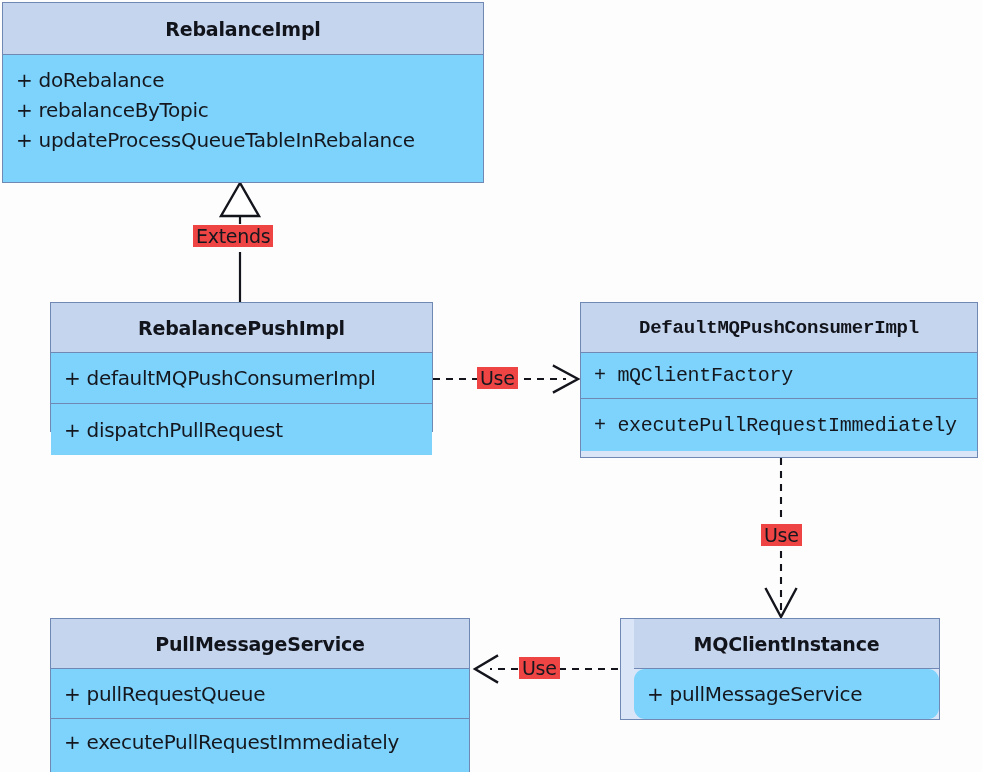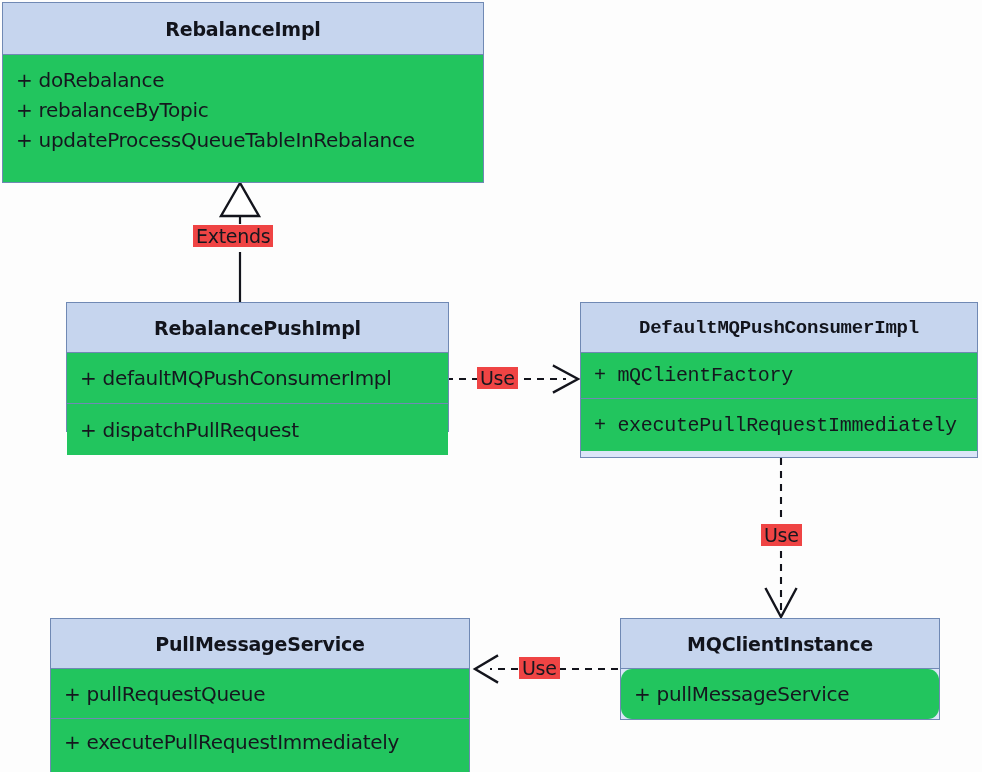--- a/index.html
+++ b/index.html
@@ -33,21 +33,21 @@
     align-items: center;
     justify-content: center;
     font-weight: bold;
     font-size: 19px;
     letter-spacing: -0.2px;
     color: #12141c;
     flex: 0 0 auto;
   }
   .uml-compartment {
     box-sizing: border-box;
-    background: #22c55e;
+    background: #7dd3fc;
     border-bottom: 1.5px solid #7089b4;
     display: flex;
     align-items: center;
     padding-left: 13px;
     font-size: 20px;
     color: #15171e;
     letter-spacing: -0.3px;
     flex: 0 0 auto;
   }
   .uml-compartment.last { border-bottom: none; }
@@ -112,36 +112,36 @@
 
   <div class="uml-class" style="left:2px; top:2px; width:482px; height:181px;">
     <div class="uml-header" style="height:52px;">RebalanceImpl</div>
     <div class="uml-compartment grow last" style="flex-direction:column; align-items:flex-start; line-height:30px; padding-top:10px;">
       <div>+ doRebalance</div>
       <div>+ rebalanceByTopic</div>
       <div>+ updateProcessQueueTableInRebalance</div>
     </div>
   </div>
 
-  <div class="uml-class" style="left:50px; top:302px; width:383px; height:130px;margin-left:16px;">
+  <div class="uml-class" style="left:50px; top:302px; width:383px; height:130px;">
     <div class="uml-header" style="height:50px;">RebalancePushImpl</div>
     <div class="uml-compartment" style="height:51px;">+ defaultMQPushConsumerImpl</div>
     <div class="uml-compartment last" style="height:51px;">+ dispatchPullRequest</div>
   </div>
 
   <div class="uml-class" style="left:580px; top:302px; width:398px; height:156px;font-family:Liberation Mono, monospace;">
     <div class="uml-header" style="height:50px;">DefaultMQPushConsumerImpl</div>
     <div class="uml-compartment" style="height:46px;">+ mQClientFactory</div>
     <div class="uml-compartment last" style="height:52px;">+ executePullRequestImmediately</div>
   </div>
 
   <div class="uml-class" style="left:50px; top:574px; width:420px; height:184px;margin-top:44px;">
     <div class="uml-header" style="height:50px;">PullMessageService</div>
     <div class="uml-compartment" style="height:50px;">+ pullRequestQueue</div>
     <div class="uml-compartment grow last">+ executePullRequestImmediately</div>
   </div>
 
-  <div class="uml-class" style="left:620px; top:618px; width:320px; height:102px;">
+  <div class="uml-class" style="left:620px; top:618px; width:320px; height:102px;padding-left:13px;">
     <div class="uml-header" style="height:50px;">MQClientInstance</div>
     <div class="uml-compartment last" style="height:50px;border-radius:11px;">+ pullMessageService</div>
   </div>
 
 </div>
 
 </body></html>

